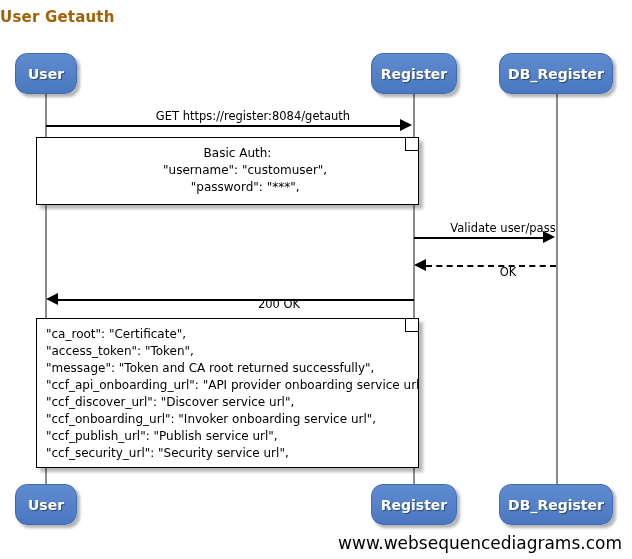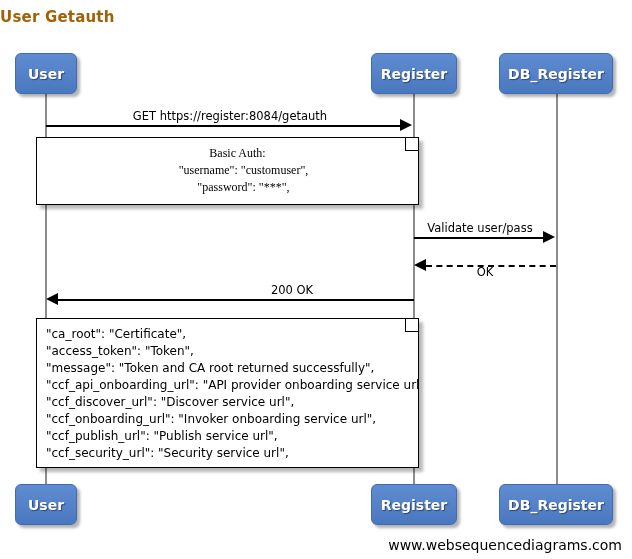--- a/index.html
+++ b/index.html
@@ -28,21 +28,21 @@
     font-size: 15px;
     font-weight: bold;
     color: #a16207;
     letter-spacing: 0.2px;
   }
   .actor-box {
     position: absolute;
     background: #5080c8;
     background: linear-gradient(to bottom, #5f8bd0 0%, #4a78c0 100%);
     border: 1px solid #3f6cb0;
-    border-radius: 6px;
+    border-radius: 12px;
     box-shadow: 3px 3px 3px rgba(0,0,0,0.30);
     color: #ffffff;
     font-size: 14px;
     font-weight: bold;
     display: flex;
     align-items: center;
     justify-content: center;
     box-sizing: border-box;
     text-shadow: 1px 1px 1px rgba(0,0,0,0.45);
     white-space: nowrap;
@@ -51,20 +51,21 @@
     position: absolute;
     width: 2px;
     background: #8c8c8c;
   }
   .msg-label {
     position: absolute;
     font-size: 11.5px;
     color: #000000;
     white-space: nowrap;
     text-align: center;
+    padding-left: 23px;
   }
   .msg-line {
     position: absolute;
     height: 0;
     border-top: 2px solid #000000;
   }
   .msg-line.dashed {
     border-top: 2px dashed #000000;
   }
   .arrowhead {
@@ -123,21 +124,21 @@
     font-size: 12px;
     color: #000000;
   }
   .note-centered .note-line {
     text-align: center;
   }
   .footer {
     position: absolute;
     right: 10px;
     bottom: 6px;
-    font-size: 14px;
+    font-size: 17px;
     color: #000000;
     white-space: nowrap;
   }
 </style>
 </head>
 <body>
 
 <div id="diagram-root">
 
   <div class="title">User Getauth</div>
@@ -155,36 +156,36 @@
   <div class="actor-box" style="left:499px; top:53px; width:114px; height:41px;">
     <span>DB_Register</span>
   </div>
 
   <div class="msg-label" style="left:46px; top:109px; width:368px;">GET https://register:8084/getauth</div>
   <div class="msg-line" style="left:46px; top:125px; width:356px;"></div>
   <div class="arrowhead right" style="left:400px; top:119px;"></div>
 
   <div class="note note-centered" style="left:36px; top:137px; width:383px; height:68px;">
     <div class="fold"></div>
-    <div class="note-lines" style="padding:7px 10px 0 10px;font-family:Liberation Serif, serif;">
+    <div class="note-lines" style="padding:7px 10px 0 10px;">
       <div class="note-line">Basic Auth:</div>
       <div class="note-line">    "username": "customuser",</div>
       <div class="note-line">    "password": "***",</div>
     </div>
   </div>
 
   <div class="msg-label" style="left:414px; top:221px; width:132px;">Validate user/pass</div>
   <div class="msg-line" style="left:414px; top:237px; width:131px;"></div>
   <div class="arrowhead right" style="left:543px; top:231px;"></div>
 
   <div class="msg-label" style="left:414px; top:249px; width:142px;margin-top:16px;">OK</div>
   <div class="msg-line dashed" style="left:426px; top:265px; width:130px;"></div>
   <div class="arrowhead left" style="left:414px; top:259px;"></div>
 
-  <div class="msg-label" style="left:46px; top:283px; width:420px;margin-left:36px;">200 OK</div>
+  <div class="msg-label" style="left:46px; top:297px; width:420px;">200 OK</div>
   <div class="msg-line" style="left:58px; top:299px; width:356px;"></div>
   <div class="arrowhead left" style="left:46px; top:293px;"></div>
 
   <div class="note" style="left:36px; top:318px; width:383px; height:150px;">
     <div class="fold"></div>
     <div class="note-lines" style="padding:7px 10px 0 9px;">
       <div class="note-line">"ca_root": "Certificate",</div>
       <div class="note-line">"access_token": "Token",</div>
       <div class="note-line">"message": "Token and CA root returned successfully",</div>
       <div class="note-line">"ccf_api_onboarding_url": "API provider onboarding service url",</div>

